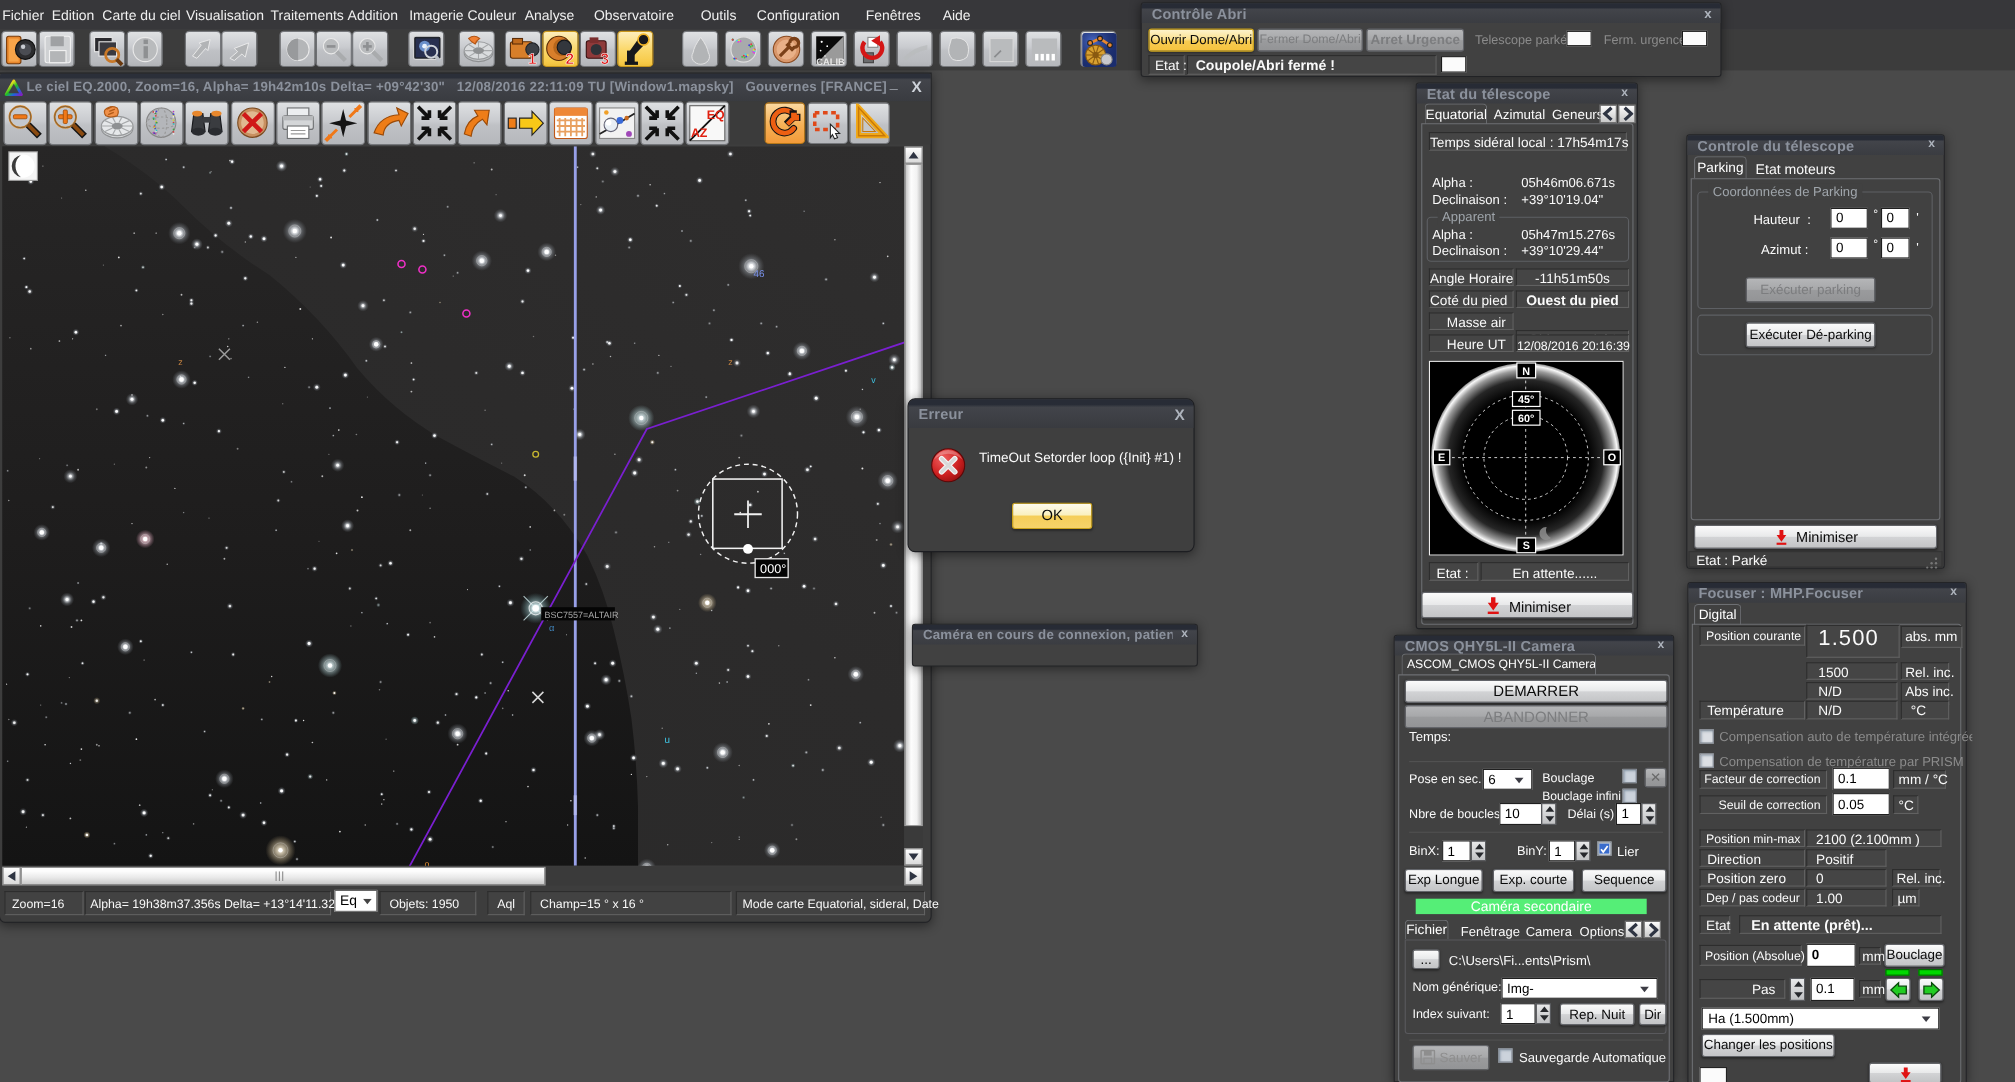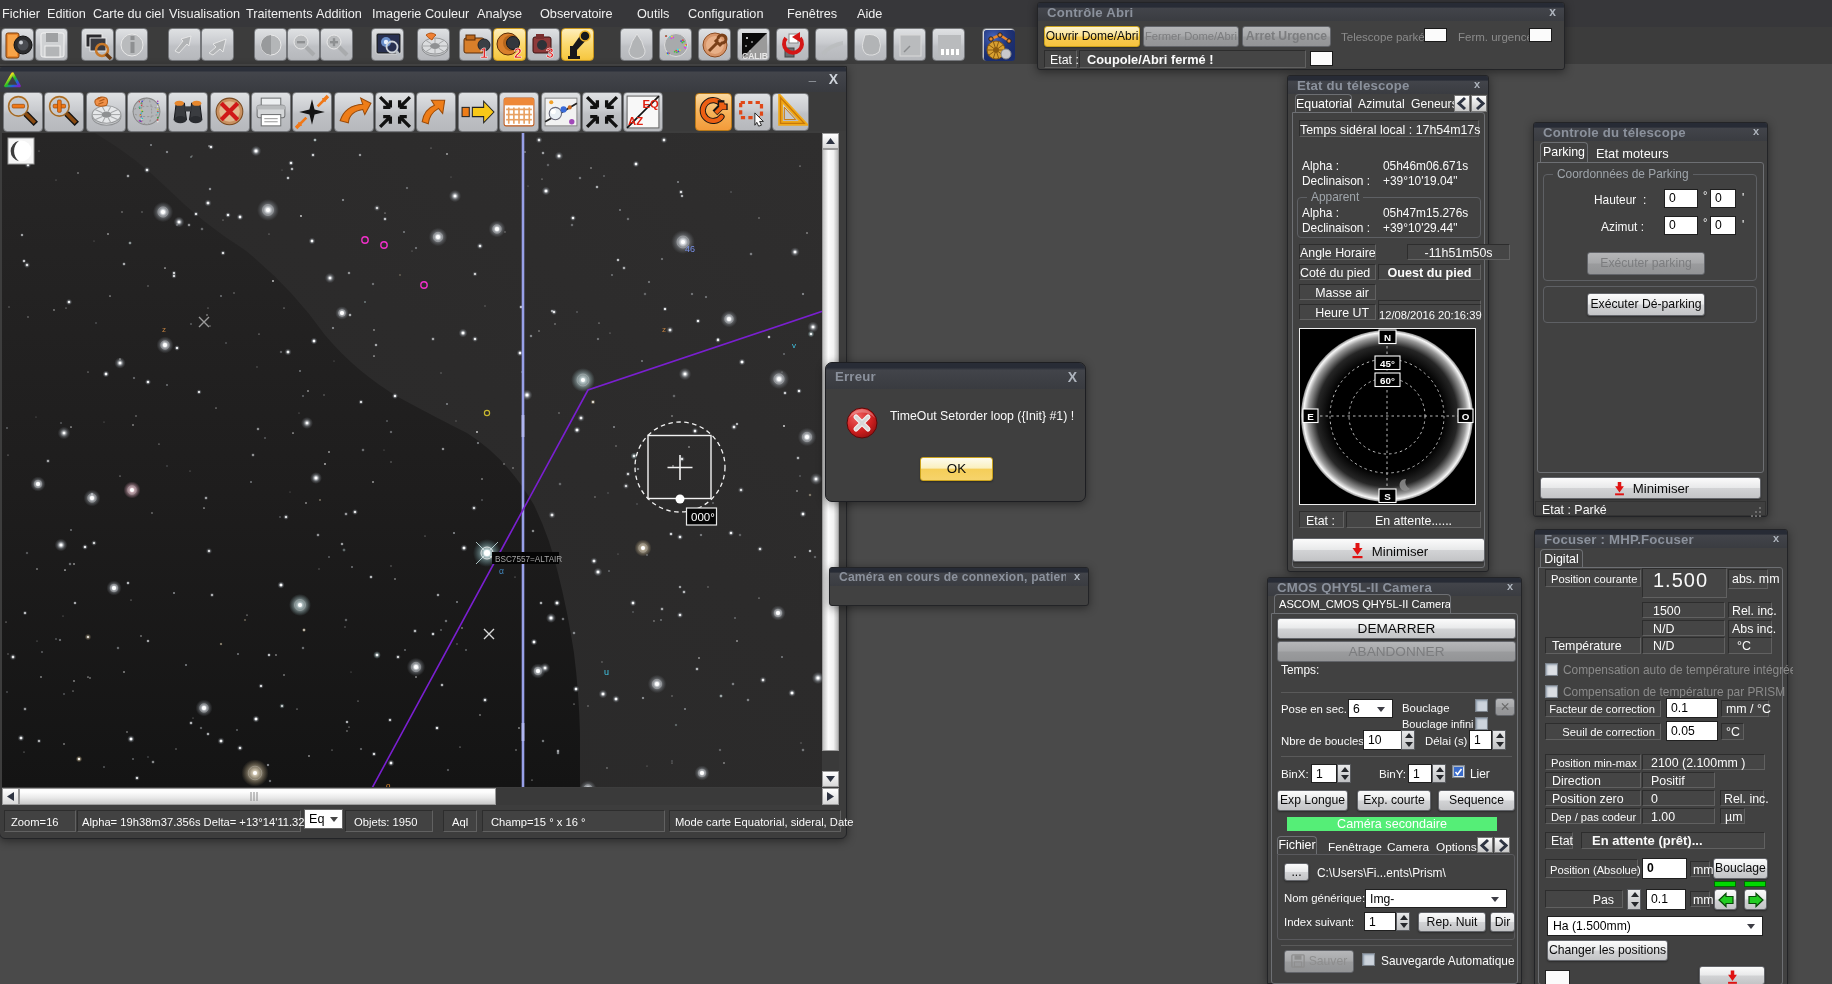--- a/index.html
+++ b/index.html
@@ -280,20 +280,21 @@
           <linearGradient id="prg" x1="0" y1="0" x2="1" y2="1">
             <stop offset="0" stop-color="#e02020"></stop>
             <stop offset=".25" stop-color="#e8e020"></stop>
             <stop offset=".5" stop-color="#20c020"></stop>
             <stop offset=".75" stop-color="#2060e0"></stop>
             <stop offset="1" stop-color="#8020c0"></stop>
           </linearGradient>
         </defs>
         <path d="M8.5 1.5 L15.5 14 L1.5 14 Z" fill="none" stroke="url(#prg)" stroke-width="2.6" stroke-linejoin="round"></path>
       </svg>
+      <b style="left:24px;top:5px;max-width:792px;font-size:12.1px">Le ciel EQ.2000, Zoom=16, Alpha= 19h42m10s Delta= +09°42'30"&nbsp;&nbsp;&nbsp;12/08/2016 22:11:09 TU [Window1.mapsky]&nbsp;&nbsp;&nbsp;Gouvernes [FRANCE]</b>
       <span style="position:absolute;right:30px;top:1px;color:#c9ced6;font-weight:bold;font-size:13px">_</span>
       <span style="position:absolute;right:8px;top:4px;color:#ced3da;font-weight:bold;font-size:14px">X</span>
     </div>
     <div class="abs" style="left:0;top:25px;width:846px;height:39px;background:#3b3b3b"></div>
     <div class="tbtn" style="left:3px;top:25px;width:40px;height:40px">
       <svg width="38" height="38" viewBox="0 0 37 37">
         <circle cx="14" cy="13" r="9.5" fill="#c4c8ce" stroke="#d88018" stroke-width="1.6"></circle>
         <circle cx="14" cy="13" r="9.5" fill="none" stroke="#555" stroke-width=".6"></circle>
         <line x1="21" y1="20" x2="31" y2="30" stroke="#141414" stroke-width="6"></line>
         <line x1="21" y1="20" x2="30" y2="29" stroke="#8a4a10" stroke-width="3.4"></line>
@@ -1381,21 +1382,21 @@
     <div class="lbl" style="left:14px;top:98px">Declinaison :</div>
     <div class="lbl" style="left:95px;top:98px">+39°10'19.04"</div>
     <div class="gb" style="left:9px;top:121px;width:184px;height:41px">
       <i>Apparent</i>
     </div>
     <div class="lbl" style="left:14px;top:130px">Alpha :</div>
     <div class="lbl" style="left:95px;top:130px">05h47m15.276s</div>
     <div class="lbl" style="left:14px;top:145px">Declinaison :</div>
     <div class="lbl" style="left:95px;top:145px">+39°10'29.44"</div>
     <div class="sk" style="left:11px;top:168px;width:77px;height:16px;padding:1px 6px 0 0;text-align:right">Angle Horaire</div>
-    <div class="sk" style="left:90px;top:168px;width:103px;height:16px;padding:1px 0 0 0;text-align:center;margin-left:29px;">-11h51m50s</div>
+    <div class="sk" style="left:90px;top:168px;width:103px;height:16px;padding:1px 0 0 0;text-align:center;">-11h51m50s</div>
     <div class="sk" style="left:11px;top:188px;width:77px;height:16px;padding:1px 6px 0 0;text-align:right">Coté du pied</div>
     <div class="sk" style="left:90px;top:188px;width:103px;height:16px;padding:1px 0 0 0;text-align:center;font-weight:bold;font-size:12.6px;">Ouest du pied</div>
     <div class="sk" style="left:11px;top:208px;width:77px;height:16px;padding:1px 6px 0 0;text-align:right">Masse air</div>
     <div class="sk" style="left:90px;top:224px;width:103px;height:16px;padding:1px 0 0 0;text-align:center;">Objet couché !</div>
     <div class="sk" style="left:11px;top:228px;width:77px;height:16px;padding:1px 6px 0 0;text-align:right">Heure UT</div>
     <div class="sk" style="left:90px;top:228px;width:103px;height:16px;padding:1px 0 0 0;text-align:center;font-size:11.2px;padding-top:3px;">12/08/2016 20:16:39</div>
     <div class="abs" style="left:11px;top:252px;width:177px;height:177px;background:#000;border:1px solid #eee"></div>
     <svg class="abs" style="left:12px;top:253px" width="175" height="175" viewBox="0 0 175 175">
       <defs>
         <radialGradient id="ring">
@@ -1475,21 +1476,21 @@
   </div>
 <div class="win" style="left:1534px;top:529px;width:254px;height:456px;border-radius:3px 3px 0 0">
     <div class="tbar">
       <b>Focuser : MHP.Focuser</b>
       <span class="x" style="font-size:11px">x</span>
     </div>
     <div class="tab" style="left:5px;top:19px;width:43px;height:19px;line-height:18px">Digital</div>
     <div class="tabline" style="left:3px;top:37px;width:245px;height:418px;border-radius:0 3px 3px 3px"></div>
     <div class="sk" style="left:10px;top:39px;width:96px;height:18px;padding:2px 0 0 5px;font-size:11.2px">Position courante</div>
     <div class="sk" style="left:107px;top:38px;width:85px;height:30px;padding:4px 0 0 10px;font-size:20px;font-weight:normal;letter-spacing:1px">1.500</div>
-    <div class="sk" style="left:193px;top:39px;width:40px;height:18px;padding:2px 0 16px 3px">abs. mm</div>
+    <div class="sk" style="left:193px;top:39px;width:56px;height:18px;padding:2px 0 16px 3px">abs. mm</div>
     <div class="sk" style="left:107px;top:72px;width:83px;height:16px;padding:1px 0 0 10px">1500</div>
     <div class="sk" style="left:193px;top:72px;width:44px;height:16px;padding:1px 0 0 3px">Rel. inc.</div>
     <div class="sk" style="left:107px;top:90px;width:83px;height:16px;padding:1px 0 0 10px">N/D</div>
     <div class="sk" style="left:193px;top:90px;width:44px;height:16px;padding:1px 0 18px 3px">Abs inc.</div>
     <div class="sk" style="left:10px;top:107px;width:96px;height:17px;padding:1px 0 0 6px">Température</div>
     <div class="sk" style="left:107px;top:107px;width:83px;height:17px;padding:1px 0 0 10px">N/D</div>
     <div class="sk" style="left:193px;top:107px;width:44px;height:17px;padding:1px 0 0 8px">°C</div>
     <div class="cb" style="left:10px;top:133px;background:#dcdfe4"></div>
     <div class="lbl dim" style="left:28px;top:133px;width:230px;overflow:hidden;white-space:nowrap">Compensation auto de température intégrée</div>
     <div class="cb" style="left:10px;top:155px;background:#dcdfe4"></div>

